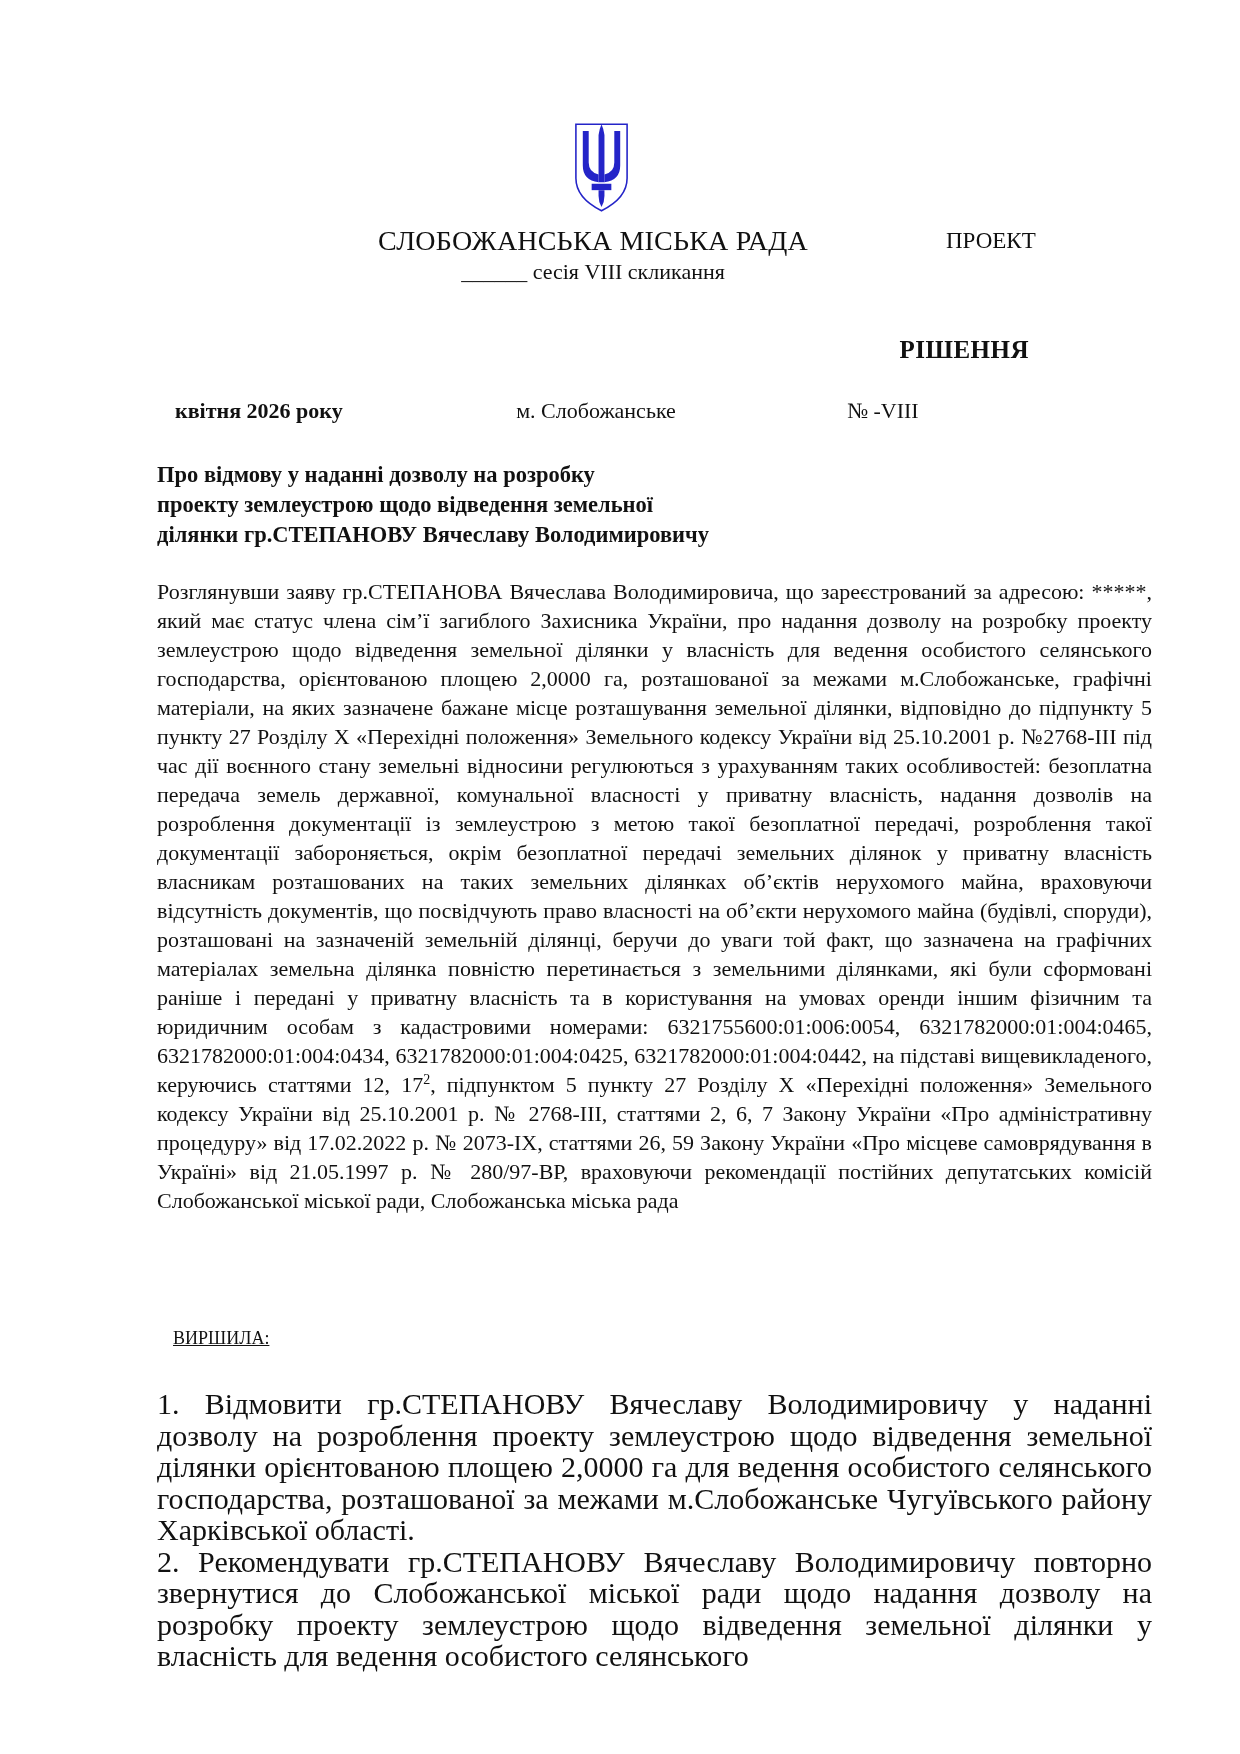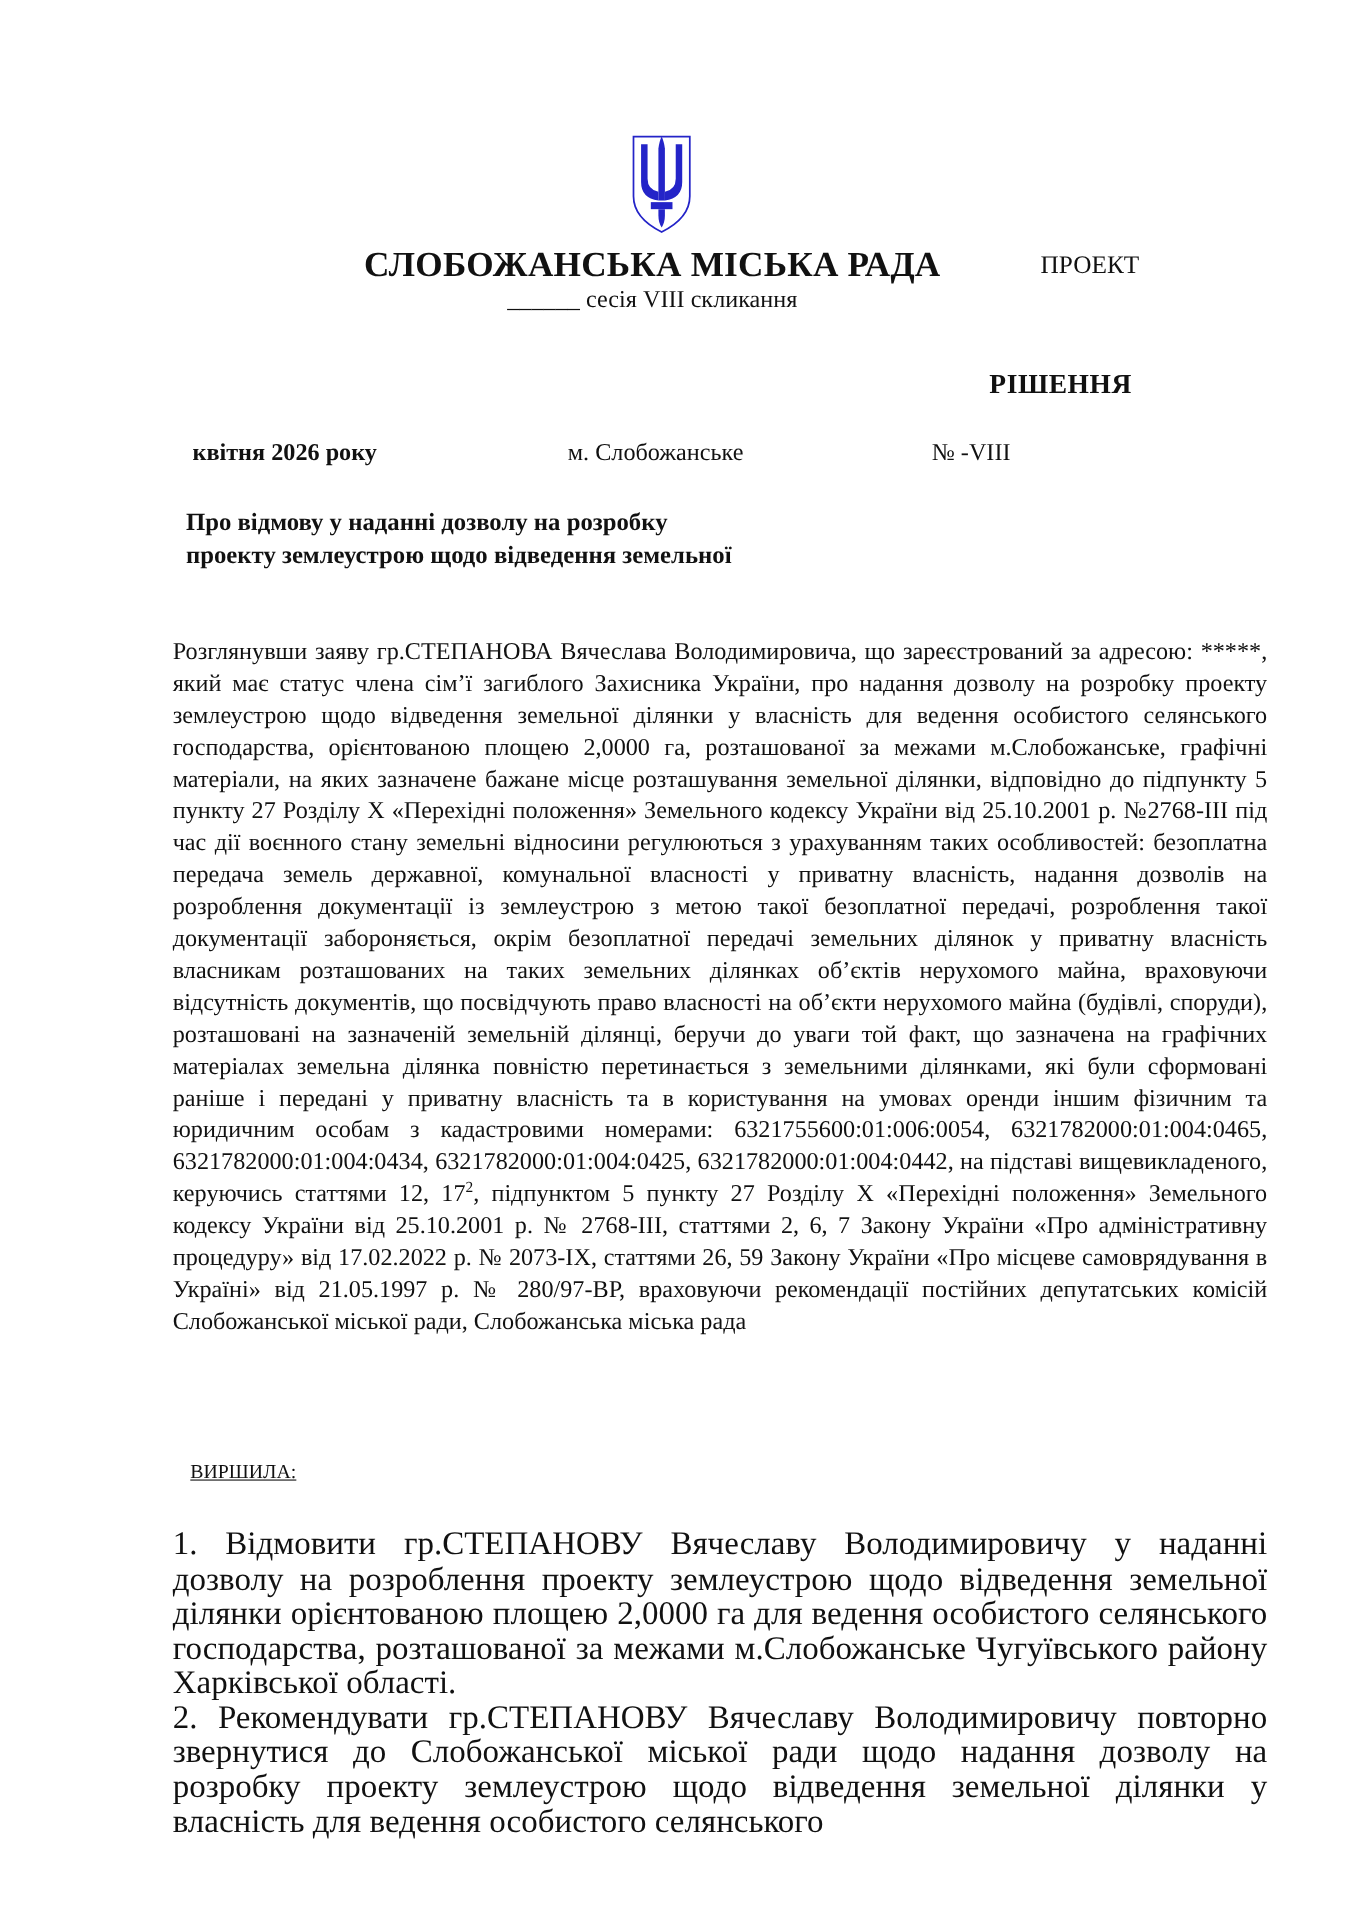--- a/index.html
+++ b/index.html
@@ -30,22 +30,22 @@
   }
 
   .header-wrap {
     position: absolute;
     top: 226px;
     left: 0;
     width: 872px;
     text-align: center;
   }
   .org-line {
-    font-weight: bold;
-    font-size: 32px;
+    font-weight: normal;
+    font-size: 28px;
     line-height: 29px;
     letter-spacing: 0.2px;
     white-space: nowrap;
   }
   .session-line {
     font-size: 22px;
     line-height: 28px;
     margin-top: 3px;
   }
   .project-label {
@@ -74,21 +74,21 @@
     height: 30px;
     font-size: 22px;
   }
   .date-left  { position: absolute; left: 18px;  top: 0; white-space: nowrap; font-weight: bold; }
   .date-center{ position: absolute; left: 308px; top: 0; width: 262px; text-align: center; white-space: nowrap; }
   .date-right { position: absolute; left: 690px; top: 0; white-space: nowrap; }
 
   .subject {
     position: absolute;
     top: 460px;
-    left: 12px;
+    left: 0;
     width: 995px;
     font-weight: bold;
     font-size: 22.5px;
     line-height: 30px;
   }
 
   .body-par {
     position: absolute;
     top: 577px;
     left: 0;
@@ -149,20 +149,21 @@
 
     <div class="date-row">
       <span class="date-left">квітня 2026 року</span>
       <span class="date-center">м. Слобожанське</span>
       <span class="date-right">№  -VIII</span>
     </div>
 
     <div class="subject">
       <div>Про відмову у наданні дозволу на розробку</div>
       <div>проекту землеустрою щодо відведення земельної</div>
+      <div>ділянки гр.СТЕПАНОВУ Вячеславу Володимировичу</div>
     </div>
 
     <div class="body-par"><span>Розглянувши заяву гр.СТЕПАНОВА Вячеслава Володимировича, що зареєстрований за адресою: *****, який має статус члена  сім’ї загиблого Захисника України, про надання дозволу на розробку проекту землеустрою щодо відведення земельної ділянки у власність для ведення особистого селянського господарства, орієнтованою площею 2,0000 га, розташованої за межами м.Слобожанське, графічні матеріали, на яких зазначене бажане місце розташування земельної ділянки, відповідно до підпункту 5 пункту 27 Розділу X «Перехідні положення» Земельного кодексу України від 25.10.2001 р. №2768-ІІІ  під час дії воєнного стану земельні відносини регулюються з урахуванням таких особливостей: безоплатна передача земель державної, комунальної власності у приватну власність, надання дозволів на розроблення документації із землеустрою з метою такої безоплатної передачі, розроблення такої документації забороняється, окрім безоплатної передачі земельних ділянок у приватну власність власникам розташованих на таких земельних ділянках об’єктів нерухомого майна, враховуючи відсутність документів, що посвідчують право власності на об’єкти нерухомого майна (будівлі, споруди), розташовані на зазначеній земельній ділянці, беручи до уваги той факт, що зазначена на графічних матеріалах земельна ділянка повністю перетинається з земельними ділянками, які були сформовані раніше і передані у приватну власність та в користування на умовах оренди іншим фізичним та юридичним особам з кадастровими номерами: 6321755600:01:006:0054, 6321782000:01:004:0465, 6321782000:01:004:0434, 6321782000:01:004:0425, 6321782000:01:004:0442, на підставі вищевикладеного, керуючись статтями 12, 17</span><sup>2</sup><span>, підпунктом 5 пункту 27 Розділу X «Перехідні положення»  Земельного кодексу України від 25.10.2001 р. № 2768-ІІІ, статтями 2, 6, 7 Закону України «Про адміністративну процедуру» від 17.02.2022 р. № 2073-ІХ, статтями  26, 59 Закону України «Про місцеве самоврядування в Україні» від 21.05.1997 р. № 280/97-ВР, враховуючи рекомендації постійних депутатських комісій Слобожанської міської ради, Слобожанська міська  рада</span></div>
 
     <div class="resolved">ВИРШИЛА:</div>
 
     <div class="items">
       <p>1. Відмовити гр.СТЕПАНОВУ Вячеславу Володимировичу у наданні дозволу на розроблення проекту землеустрою щодо відведення земельної ділянки орієнтованою площею 2,0000 га для ведення особистого селянського господарства, розташованої за межами м.Слобожанське Чугуївського району Харківської області.</p>
       <p>2. Рекомендувати гр.СТЕПАНОВУ Вячеславу Володимировичу повторно  звернутися до Слобожанської міської ради щодо надання дозволу на розробку проекту землеустрою щодо відведення земельної ділянки у власність для ведення особистого селянського</p>
     </div>

